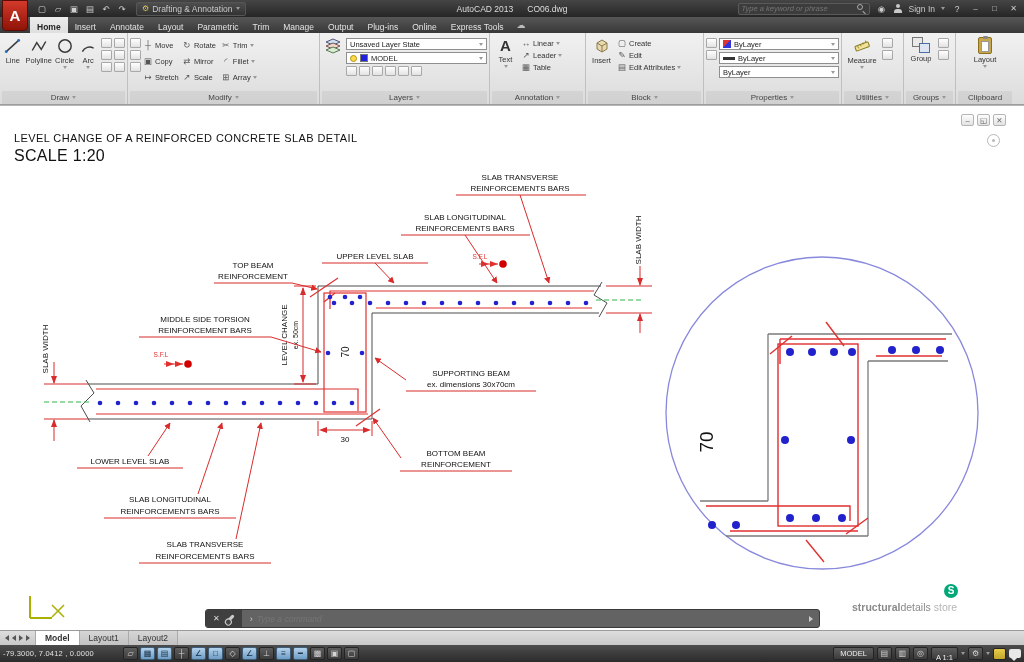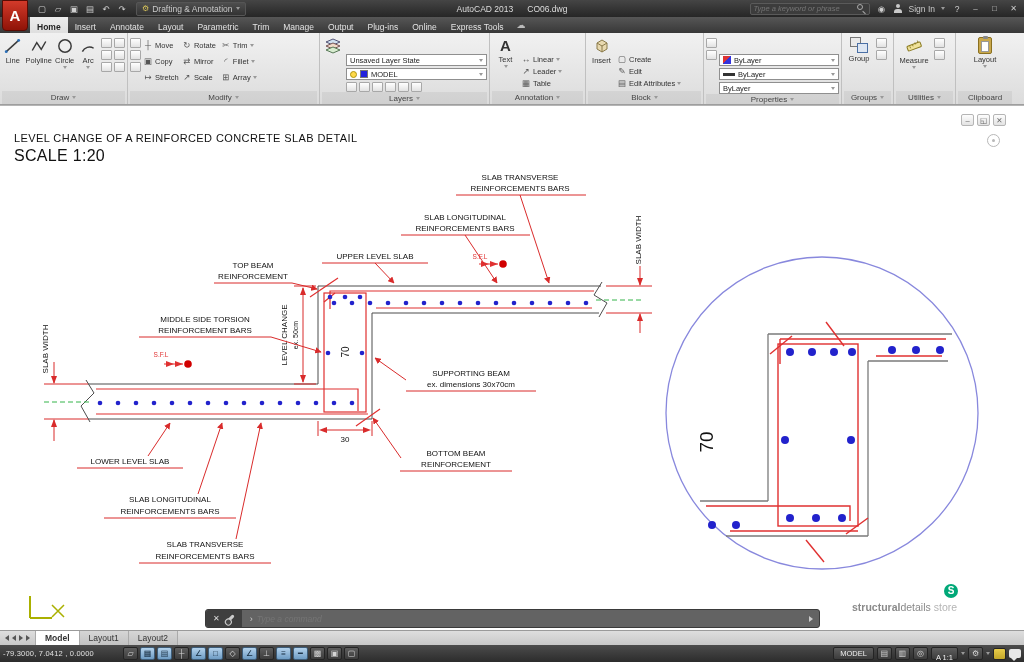--- a/index.html
+++ b/index.html
@@ -7,21 +7,21 @@
   
   .titlebar{height:17px;background:linear-gradient(#454545,#262626);display:flex;align-items:center;color:#c9c9c9;font-size:8.5px;padding-left:30px;position:relative;z-index:5}
   .app-logo{position:absolute;left:2px;top:0;width:26px;height:31px;background:linear-gradient(#d33a2a,#8f1307);border-radius:0 0 4px 4px;display:flex;align-items:center;justify-content:center;color:#fff;font-weight:bold;font-size:15px;z-index:9;border:1px solid #5a0c04}
   .qat{display:flex;align-items:center;gap:4px;margin-left:6px}
   .mi{width:12px;text-align:center;font-size:8.5px;color:#cfcfcf;cursor:default}
   .workspace{display:flex;align-items:center;gap:3px;margin-left:8px;padding:1px 5px;border:1px solid #555;border-radius:2px;background:linear-gradient(#4e4e4e,#333)}
   .gearglyph{font-size:8px;color:#d7c35a}
   .title-center{position:absolute;left:50%;transform:translateX(-50%);display:flex;gap:14px;color:#ddd}
   .title-center .doc{color:#ddd}
   .title-right{margin-left:auto;display:flex;align-items:center;gap:6px;padding-right:4px}
-  .searchbox{display:flex;align-items:center;background:#3c3c3c;border:1px solid #5a5a5a;height:12px;width:120px;padding:0 3px;border-radius:2px}
+  .searchbox{display:flex;align-items:center;background:#3c3c3c;border:1px solid #5a5a5a;height:12px;width:132px;padding:0 3px;border-radius:2px}
   .searchbox input{flex:1;background:transparent;border:0;outline:0;color:#bbb;font-size:7.5px;font-style:italic;font-family:"Liberation Sans",sans-serif}
   .mag{position:relative;width:9px;height:9px}
   .mag i{position:absolute;top:0;left:0;width:6px;height:6px;border:1.2px solid #aaa;border-radius:50%}
   .mag b{position:absolute;bottom:0;right:0;width:4px;height:1.2px;background:#aaa;transform:rotate(45deg)}
   .person-icon{position:relative;width:9px;height:9px}
   .person-icon i{position:absolute;top:0;left:2.5px;width:4px;height:4px;border-radius:50%;background:#c9c9c9}
   .person-icon b{position:absolute;bottom:0;left:.5px;width:8px;height:4px;border-radius:3px 3px 0 0;background:#c9c9c9}
   .caret-d{width:0;height:0;border-left:2.5px solid transparent;border-right:2.5px solid transparent;border-top:3px solid #999;display:inline-block}
   .caret-r{width:0;height:0;border-top:3px solid transparent;border-bottom:3px solid transparent;border-left:4px solid #ccc;display:inline-block}
   .winbtn{width:13px;text-align:center;color:#ccc;font-size:8px}
@@ -37,21 +37,21 @@
   .panel-label{height:13px;display:flex;align-items:center;justify-content:center;gap:3px;font-size:8px;color:#444;background:rgba(0,0,0,.05)}
   .bigbtn{width:27px;display:flex;flex-direction:column;align-items:center;padding-top:3px;gap:1px;font-size:7.5px;color:#333;text-align:center}
   .bigbtn svg{width:18px;height:18px}
   .bigA{font-size:15px;font-weight:bold;color:#333;line-height:17px}
   .tix{width:11px;height:10px;border:1px solid #a8a8a8;background:linear-gradient(#fff,#e2e2e2);border-radius:1px}
   .mini-col{display:flex;flex-direction:column;gap:2px;padding-top:4px}
   .mini-grid{display:grid;grid-template-columns:11px 11px;grid-auto-rows:10px;gap:2px;padding-top:4px}
   .tgrid{display:grid;grid-template-columns:repeat(3,1fr);grid-auto-rows:16px;column-gap:3px;padding-top:3px}
   .tool{display:flex;align-items:center;gap:2px;font-size:7.5px;color:#333;white-space:nowrap}
   .tg{width:10px;text-align:center;font-size:8.5px;color:#555}
-  .rows{display:flex;flex-direction:column;gap:2px;padding-top:20px}
+  .rows{display:flex;flex-direction:column;gap:2px;padding-top:4px}
   .dd{display:flex;align-items:center;background:#fff;border:1px solid #8f8f8f;height:12px;font-size:7.5px;color:#222;padding:0 3px;gap:3px;white-space:nowrap}
   .dd .spacer{flex:1}
   .sw{width:8px;height:8px;display:inline-block}
   .sw.blue{background:#2222dd;border:1px solid #777}
   .sw.multi{background:linear-gradient(135deg,#d33 50%,#33d 50%)}
   .bulb{width:7px;height:7px;border-radius:50%;background:#ffd94a;border:1px solid #b09410;display:inline-block}
   .lw{width:12px;height:3px;background:#333;display:inline-block}
   .group-icon{position:relative;width:18px;height:16px}
   .group-icon i{position:absolute;left:0;top:0;width:11px;height:10px;border:1.5px solid #777;background:#e9e9e9}
   .group-icon b{position:absolute;right:0;bottom:0;width:11px;height:10px;border:1.5px solid #4a6fa5;background:#dde6f2}
@@ -391,57 +391,57 @@
             <span class="caret-d"></span>
           </div>
       </div>
     </div>
     <div class="panel-label">
         <span>Properties</span>
         <span class="caret-d"></span>
       </div>
   </div>
 
+  <div class="panel" style="width:62px">
+    <div class="panel-body">
+      <div class="bigbtn" style="width:36px">
+        <svg viewBox="0 0 18 18">
+            <rect x="2" y="7" width="14" height="5" rx="1" transform="rotate(-20 9 9)" fill="#f0e29a" stroke="#8a7a20" stroke-width="1"></rect>
+            <path d="M5,8 L5,10 M8,7 L8,9 M11,6 L11,8 M14,5 L14,7" stroke="#8a7a20" stroke-width="0.8" transform="rotate(-20 9 9)"></path>
+          </svg>
+        <span>Measure</span>
+        <span class="caret-d"></span>
+      </div>
+      <div class="mini-col">
+        <span class="tix"></span>
+        <span class="tix"></span>
+      </div>
+    </div>
+    <div class="panel-label">
+        <span>Utilities</span>
+        <span class="caret-d"></span>
+      </div>
+  </div>
+
   <div class="panel" style="width:52px">
     <div class="panel-body">
       <div class="bigbtn" style="width:30px">
         <span class="group-icon">
             <i></i>
             <b></b>
           </span>
         <span>Group</span>
       </div>
       <div class="mini-col">
         <span class="tix"></span>
         <span class="tix"></span>
       </div>
     </div>
     <div class="panel-label">
         <span>Groups</span>
-        <span class="caret-d"></span>
-      </div>
-  </div>
-
-  <div class="panel" style="width:62px">
-    <div class="panel-body">
-      <div class="bigbtn" style="width:36px">
-        <svg viewBox="0 0 18 18">
-            <rect x="2" y="7" width="14" height="5" rx="1" transform="rotate(-20 9 9)" fill="#f0e29a" stroke="#8a7a20" stroke-width="1"></rect>
-            <path d="M5,8 L5,10 M8,7 L8,9 M11,6 L11,8 M14,5 L14,7" stroke="#8a7a20" stroke-width="0.8" transform="rotate(-20 9 9)"></path>
-          </svg>
-        <span>Measure</span>
-        <span class="caret-d"></span>
-      </div>
-      <div class="mini-col">
-        <span class="tix"></span>
-        <span class="tix"></span>
-      </div>
-    </div>
-    <div class="panel-label">
-        <span>Utilities</span>
         <span class="caret-d"></span>
       </div>
   </div>
 
   <div class="panel" style="width:58px;border-right:0">
     <div class="panel-body" style="justify-content:center">
       <div class="bigbtn" style="width:34px">
         <span class="clip-icon">
             <i></i>
             <b></b>

